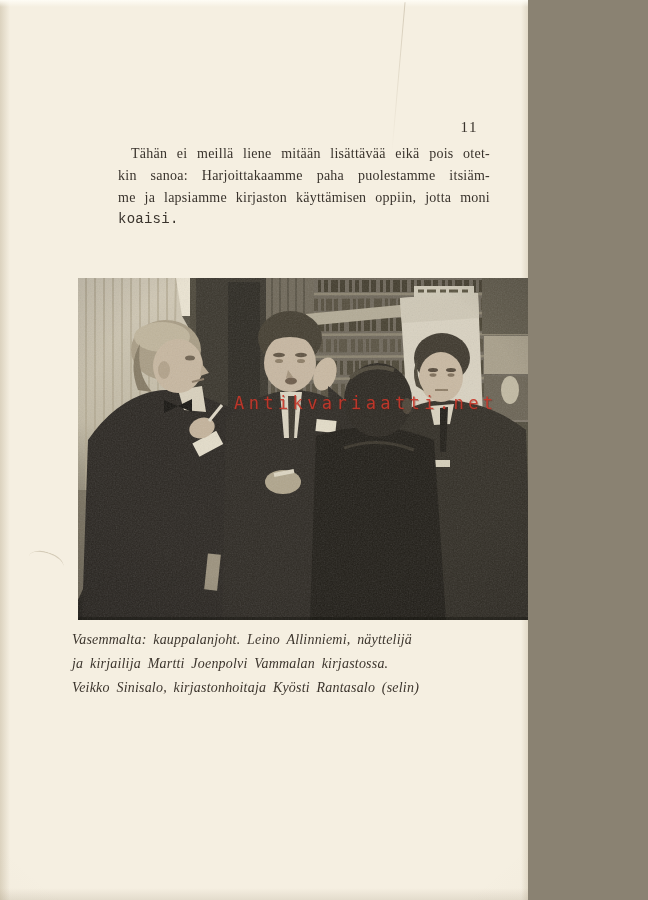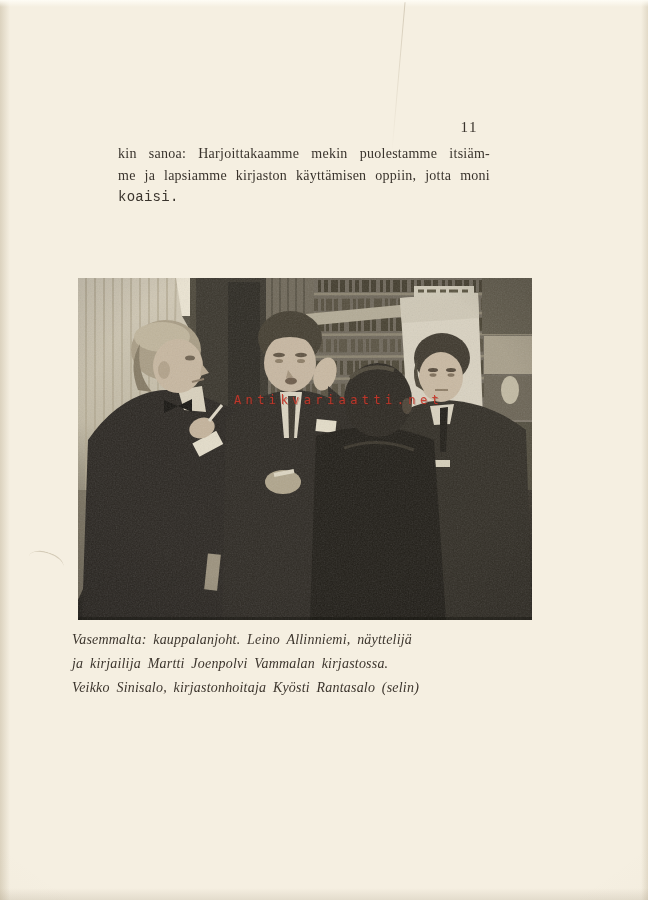--- a/index.html
+++ b/index.html
@@ -1,19 +1,19 @@
 <!DOCTYPE html>
 <html><head>
 <meta charset="utf-8">
 <style>
   html, body { margin:0; padding:0; }
   body { width:648px; height:900px; background:#8a8272; }
 
   .page {
-    position:relative; width:648px; height:900px;
+    position:relative; width:528px; height:900px;
     background:#f5efe1; overflow:hidden;
     font-family:"Liberation Serif", serif; color:#39332c;
   }
 
   .paper-shading {
     position:absolute; inset:0; pointer-events:none;
     background:
       linear-gradient(to bottom, rgba(255,253,246,0.95), rgba(255,253,246,0) 7px),
       linear-gradient(to right, rgba(160,143,110,0.30), rgba(160,143,110,0) 10px),
       linear-gradient(to left, rgba(160,143,110,0.22), rgba(160,143,110,0) 7px),
@@ -47,21 +47,21 @@
   .pline-last { text-align-last:left;font-family:Liberation Mono, monospace; }
 
   .photo-frame {
     position:absolute; left:78px; top:278px; width:454px; height:342px;
   }
   .photo-frame svg { position:absolute; inset:0; display:block; }
 
   .watermark {
     position:absolute; left:156px; top:115px;
     font-family:"DejaVu Sans Mono", monospace;
-    font-size:12px; letter-spacing:4.4px; white-space:nowrap;
+    font-size:17px; letter-spacing:4.4px; white-space:nowrap;
     color:#c9372a; opacity:0.92;
     text-shadow:1px 1px 0 rgba(110,25,18,0.35);
   }
 
   .caption {
     position:absolute; left:72px; top:628px; width:460px;
     font-style:italic; font-size:14px; line-height:24px;
     text-align:left; word-spacing:3px; letter-spacing:0.2px;
     color:#3c352d;
   }
@@ -71,21 +71,22 @@
 
 <div class="page">
 
   <div class="paper-shading"></div>
   <div class="crease"></div>
   <div class="scuff"></div>
 
   <div class="page-number">11</div>
 
   <div class="body-text">
-    <div class="pline">kin sanoa: Harjoittakaamme mekin puolestamme itsiäm-</div>
+    <div class="pline pline-first">Tähän ei meillä liene mitään lisättävää eikä pois otet-</div>
+    <div class="pline">kin sanoa: Harjoittakaamme paha puolestamme itsiäm-</div>
     <div class="pline">me ja lapsiamme kirjaston käyttämisen oppiin, jotta moni</div>
     <div class="pline pline-last">koaisi.</div>
   </div>
 
   <div class="photo-frame">
     <svg viewBox="0 0 454 342" width="454" height="342" preserveAspectRatio="none">
       <defs>
         <linearGradient id="wallFade" x1="0" y1="0" x2="0" y2="1">
           <stop offset="0" stop-color="#d2cab7"></stop>
           <stop offset="0.55" stop-color="#c2baa5"></stop>

